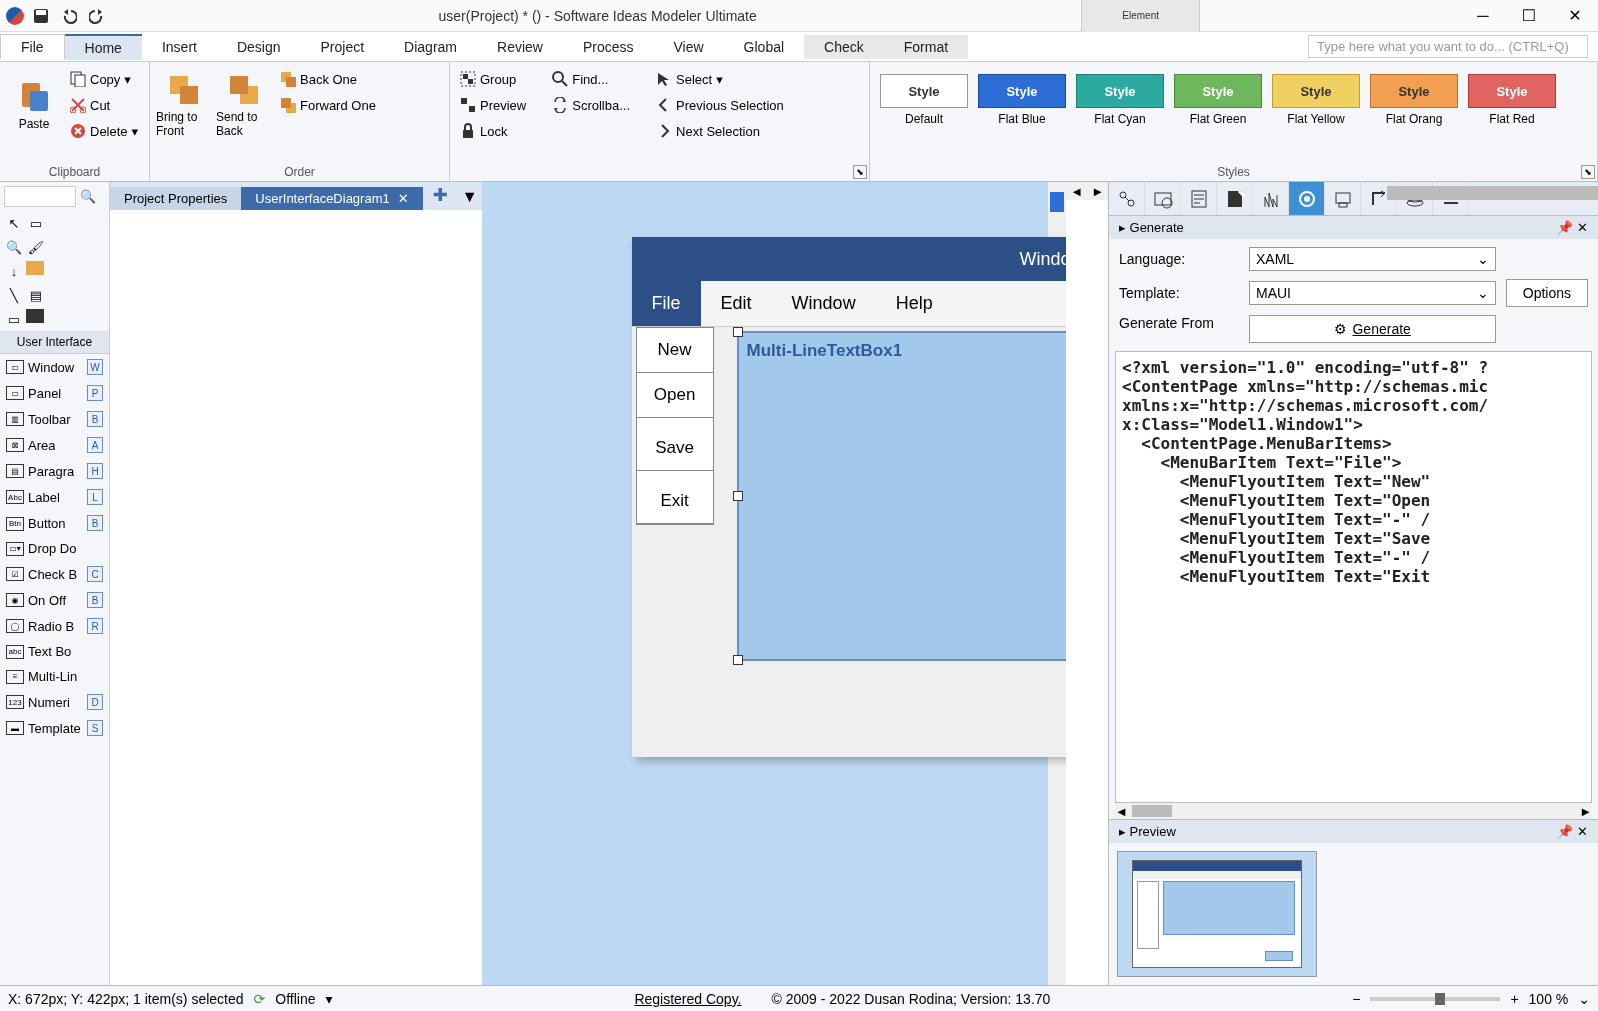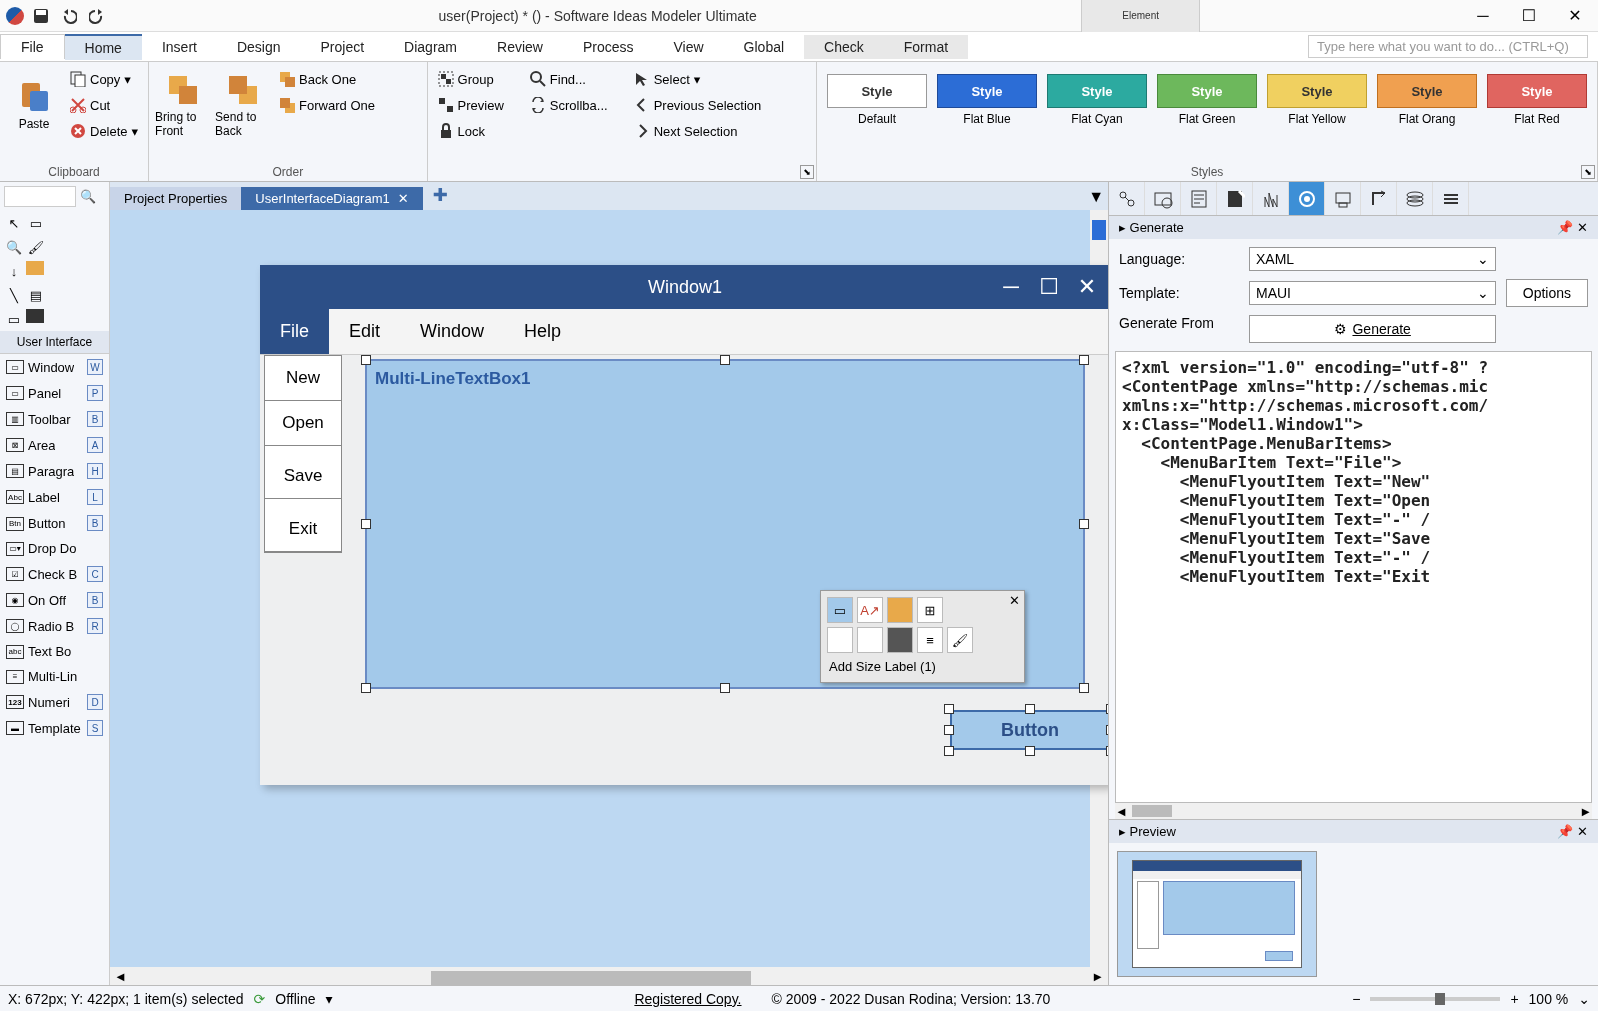--- a/index.html
+++ b/index.html
@@ -29,39 +29,39 @@
 .ribbon-group { border-right: 1px solid #ccc; display: flex; flex-direction: column; padding: 4px 6px 2px; position: relative; }
 .ribbon-group-title { text-align: center; font-size: 12px; color: #555; padding-top: 2px; }
 .ribbon-content { flex: 1; display: flex; align-items: flex-start; gap: 4px; }
 .ribbon-big-btn { display: flex; flex-direction: column; align-items: center; justify-content: center; width: 56px; height: 80px; cursor: pointer; font-size: 12px; }
 .ribbon-big-icon { width: 32px; height: 32px; margin-bottom: 4px; }
 .ribbon-small-btn { display: flex; align-items: center; gap: 4px; padding: 2px 4px; cursor: pointer; font-size: 13px; height: 26px; }
 .ribbon-col { display: flex; flex-direction: column; }
 .launcher { position: absolute; bottom: 2px; right: 2px; width: 14px; height: 14px; border: 1px solid #999; font-size: 9px; display: flex; align-items: center; justify-content: center; cursor: pointer; }
 
 
-.style-swatch { width: 100px; height: 34px; display: flex; align-items: center; justify-content: center; font-size: 13px; font-weight: bold; border: 1px solid; cursor: pointer; }
+.style-swatch { width: 88px; height: 34px; display: flex; align-items: center; justify-content: center; font-size: 13px; font-weight: bold; border: 1px solid; cursor: pointer; }
 .style-label { font-size: 12px; text-align: center; margin-top: 4px; }
 
 
 .main { flex: 1; display: flex; min-height: 0; }
 .tool-sidebar { width: 110px; background: #f4f6fa; border-right: 1px solid #ccc; display: flex; flex-direction: column; }
 .tool-search { padding: 4px; }
 .tool-search input { width: 72px; border: 1px solid #ccc; padding: 2px; }
 .tool-icons-row { display: flex; gap: 2px; padding: 2px 4px; }
 .tool-icon { width: 20px; height: 20px; cursor: pointer; display: flex; align-items: center; justify-content: center; }
 .tool-section-header { background: #e0e6f0; padding: 4px 8px; font-size: 12px; border-bottom: 1px solid #ccc; text-align: center; }
 .tool-list { flex: 1; overflow: hidden; }
 .tool-item { display: flex; align-items: center; padding: 5px 6px; font-size: 13px; cursor: pointer; justify-content: space-between; }
 .tool-item-icon { width: 18px; height: 14px; border: 1px solid #333; margin-right: 4px; flex-shrink: 0; }
 .tool-item-label { flex: 1; overflow: hidden; white-space: nowrap; }
 .tool-key { width: 16px; height: 16px; border: 1px solid #6a8bc4; font-size: 10px; display: flex; align-items: center; justify-content: center; color: #2c5aa0; background: #eaf0fa; }
 
 
-.center { flex: 1; display: flex; flex-direction: column; min-width: 0; }
+.center { flex: 1; display: flex; flex-direction: row; min-width: 0; }
 .doc-tabs { display: flex; background: #dce6f2; height: 28px; align-items: flex-end; }
 .doc-tab { padding: 4px 14px; font-size: 13px; background: #c8d4e8; cursor: pointer; }
 .doc-tab.active { background: #3d6aa8; color: #fff; display: flex; align-items: center; gap: 8px; }
 .canvas-area { flex: 1; background: #bdd8f2; position: relative; overflow: auto; }
 .canvas-scroll-h { height: 18px; background: #f0f0f0; display: flex; align-items: center; }
 .canvas-scroll-v { position: absolute; right: 0; top: 0; bottom: 0; width: 18px; background: #f0f0f0; }
 
 
 .ui-window { position: absolute; left: 150px; top: 55px; width: 850px; background: #fff; box-shadow: 4px 4px 8px rgba(0,0,0,0.25); }
 .ui-titlebar { background: #2c4f87; color: #fff; height: 44px; display: flex; align-items: center; justify-content: center; font-size: 18px; position: relative; }
@@ -445,21 +445,21 @@
             </div>
           </div>
           <div class="tool-item">
             <div style="display: flex; align-items: center; overflow: hidden;">
               <div class="tool-item-icon" style="font-size: 8px; display: flex; align-items: center; justify-content: center;">≡</div>
               <span class="tool-item-label">Multi-Lin</span>
             </div>
           </div>
           <div class="tool-item">
             <div style="display: flex; align-items: center; overflow: hidden;">
-              <div class="tool-item-icon" style="font-size: 8px; display: flex; align-items: center; justify-content: center; font-weight: bold;">123</div>
+              <div class="tool-item-icon" style="font-size: 8px; display: flex; align-items: center; justify-content: center;">123</div>
               <span class="tool-item-label">Numeri</span>
             </div>
             <div class="tool-key">D</div>
           </div>
           <div class="tool-item">
             <div style="display: flex; align-items: center; overflow: hidden;">
               <div class="tool-item-icon" style="font-size: 8px; display: flex; align-items: center; justify-content: center;">▬</div>
               <span class="tool-item-label">Template</span>
             </div>
             <div class="tool-key">S</div>

